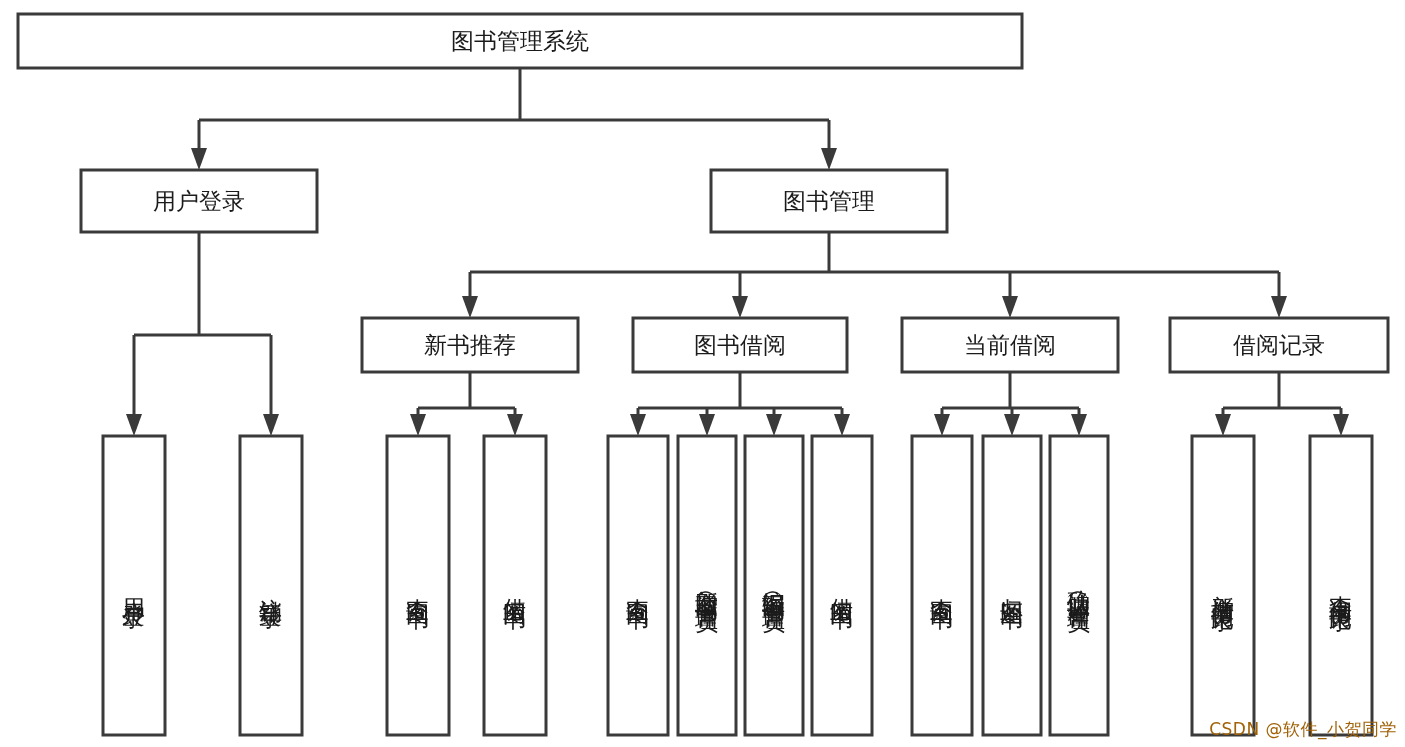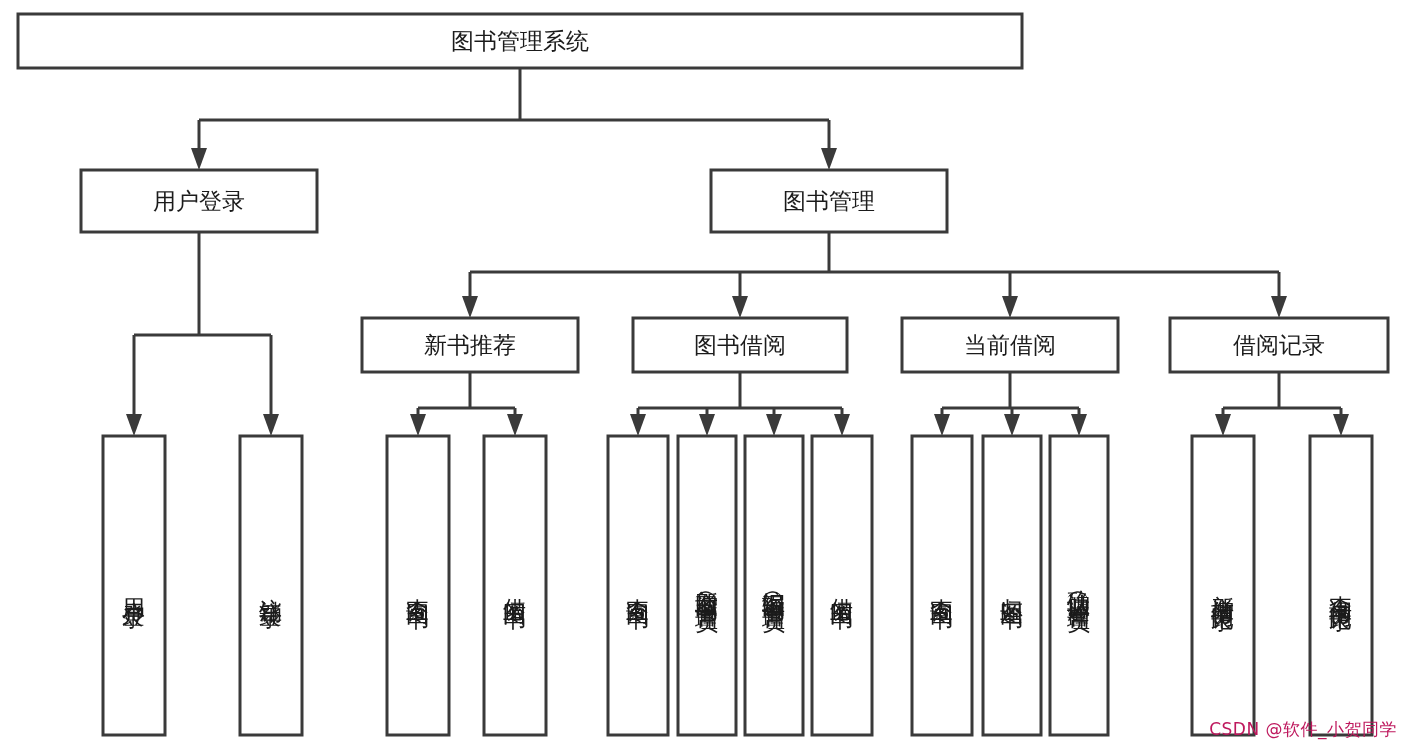--- a/index.html
+++ b/index.html
@@ -68,21 +68,21 @@
     color: #1b1b1b;
     white-space: nowrap;
     text-align: center;
   }
   #watermark {
     position: absolute;
     right: 8px;
     bottom: 6px;
     font-family: "DejaVu Sans", "Liberation Sans", sans-serif;
     font-size: 17px;
-    color: #be185d;
+    color: #a16207;
     letter-spacing: 0.5px;
     white-space: nowrap;
   }
 </style>
 </head>
 <body>
 
 <div id="diagram-root">
   <svg id="tree-svg" viewBox="0 0 1405 747">
     <g id="connectors-layer">

